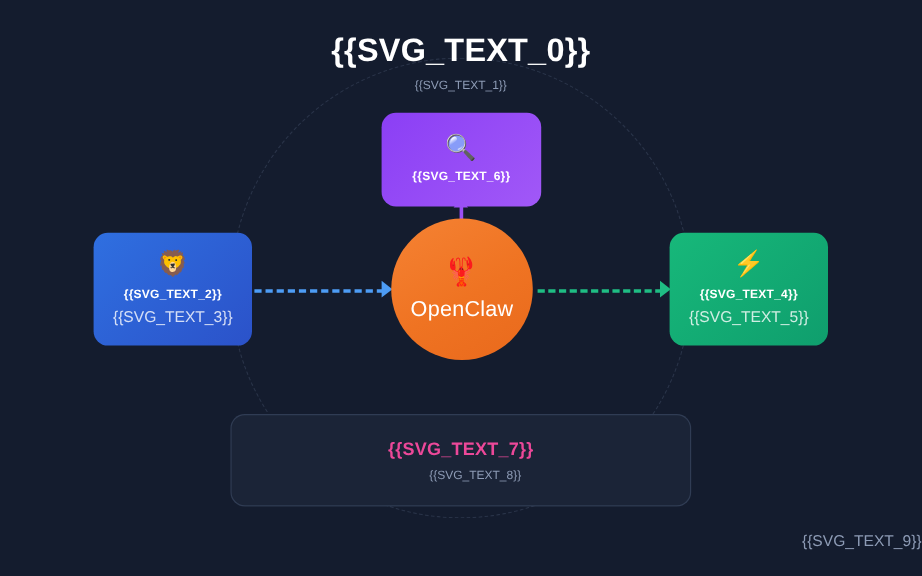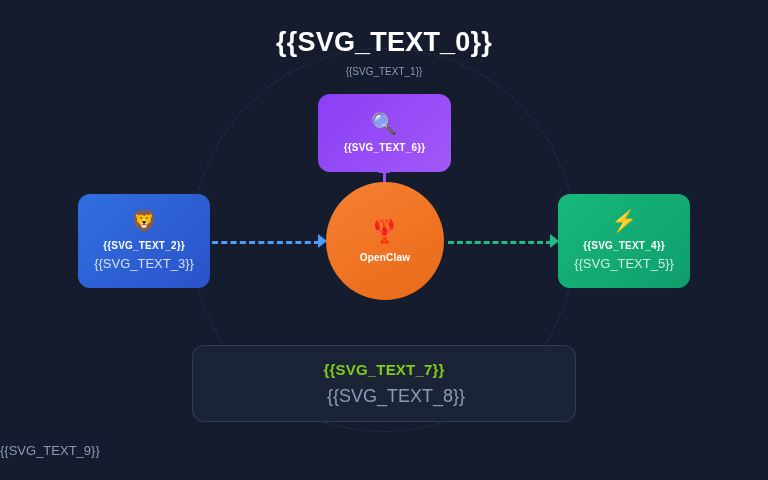--- a/index.html
+++ b/index.html
@@ -58,21 +58,21 @@
     font-size: 10px;
     font-weight: normal;
     color: #8d9bb5;
   }
 
   .footer-note {
     position: absolute;
     left: 0;
     top: 443px;
     width: 768px;
-    text-align: left;
+    text-align: right;
     font-size: 13px;
     color: #8d9bb5;
   }
 
   
   .node {
     position: absolute;
     border-radius: 12px;
     display: flex;
     flex-direction: column;
@@ -146,22 +146,22 @@
     align-items: center;
     justify-content: center;
     color: #ffffff;
   }
   .hub .emoji {
     font-size: 23px;
     line-height: 1;
     margin-bottom: 9px;
   }
   .hub .hub-label {
-    font-size: 10px;
-    font-weight: bold;
+    font-size: 18px;
+    font-weight: normal;
     letter-spacing: 0.2px;
   }
 
   
   .edge {
     position: absolute;
     height: 0;
     border-top-width: 3px;
     border-top-style: dashed;
   }
@@ -230,25 +230,25 @@
     border: 1px solid rgba(136, 160, 200, 0.20);
     display: flex;
     flex-direction: column;
     align-items: center;
     justify-content: center;
     text-align: center;
   }
   .panel .panel-title {
     font-size: 15px;
     font-weight: bold;
-    color: #84cc16;
+    color: #ec4899;
     letter-spacing: 0.2px;
   }
   .panel .panel-sub {
-    font-size: 18px;
+    font-size: 10px;
     color: #8d9bb5;
     margin-top: 8px;
     margin-left: 24px;
   }
 </style>
 </head>
 <body>
 
 <div id="stage">
 

